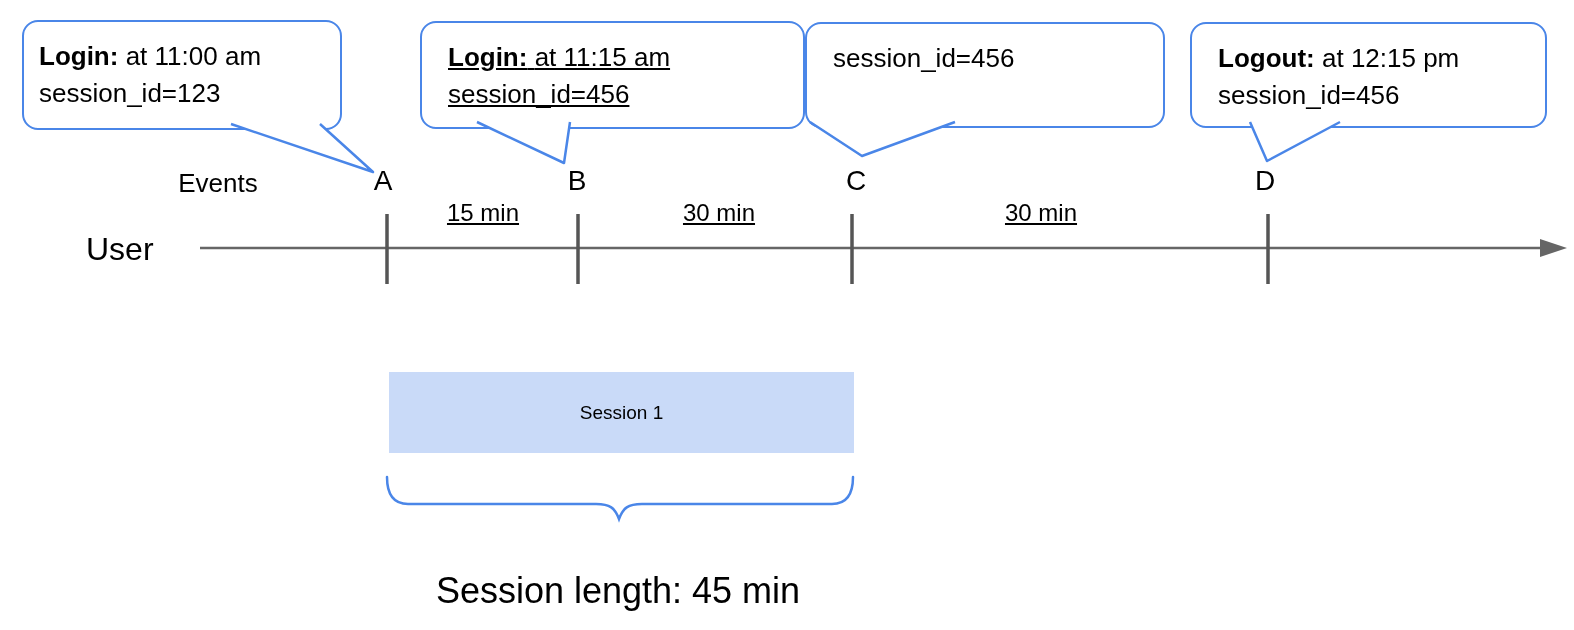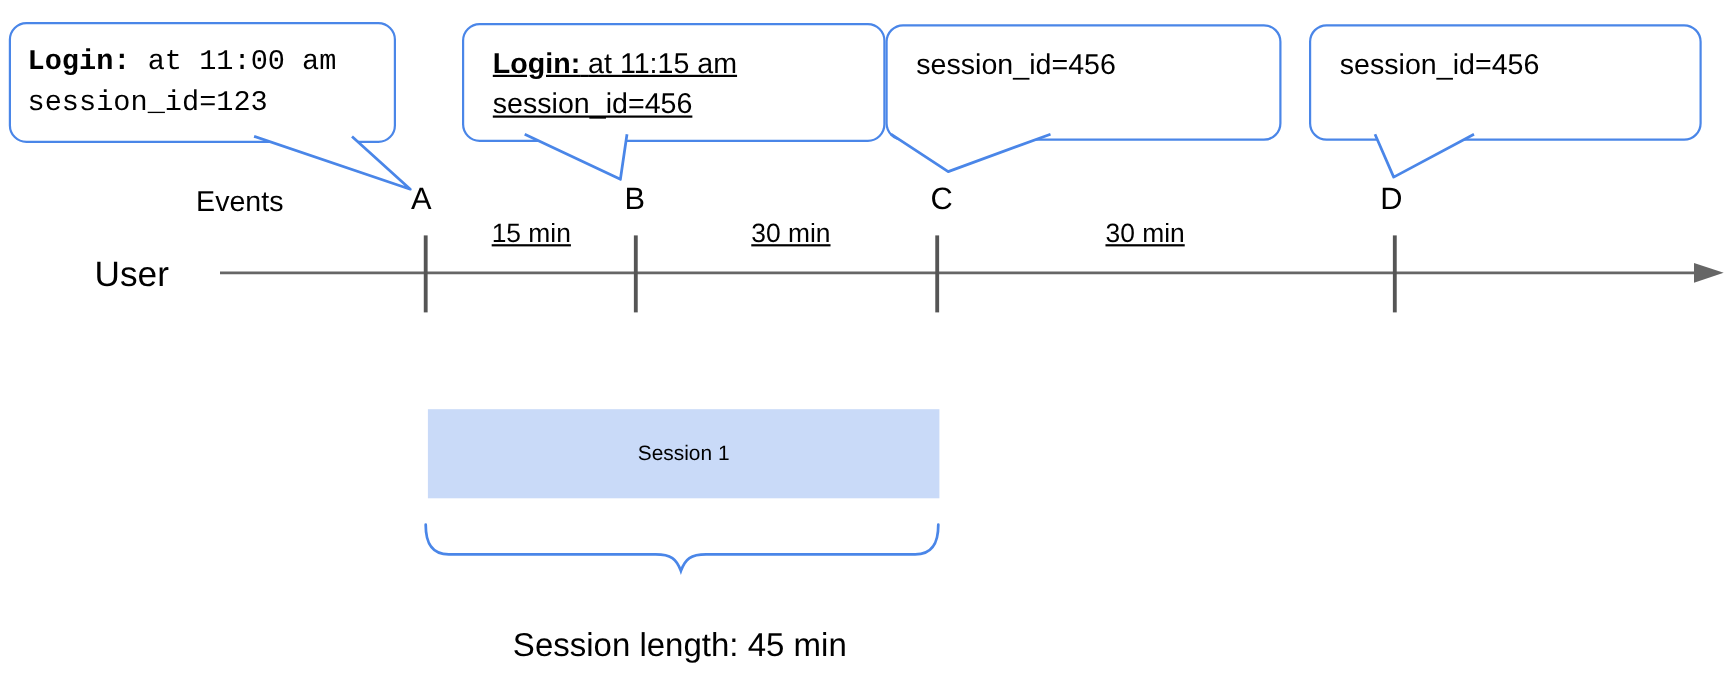--- a/index.html
+++ b/index.html
@@ -45,42 +45,43 @@
   .letter{font-size:28px;}
   .interval{font-size:24px;text-decoration:underline;}
   .user{font-size:32px;}
   .session-box{
     position:absolute;
     left:389px;top:372px;width:465px;height:81px;
     background:var(--session-fill);
     display:flex;align-items:center;justify-content:center;
     font-size:19px;
   }
-  .length{font-size:30px;}
+  .length{font-size:36px;}
 </style>
 </head>
 <body>
 
 <div class="canvas">
 
-  <div class="bubble first" style="left:8px;top:20px;width:352px;height:110px;font-family:Liberation Mono, monospace;">
+  <div class="bubble first" style="left:22px;top:20px;width:320px;height:110px;">
     <div class="b-line"><b>Login:</b> <span>at 11:00 am</span></div>
     <div class="b-line">session_id=123</div>
   </div>
 
   <div class="bubble" style="left:420px;top:21px;width:385px;height:108px;text-decoration:underline;">
     <div class="b-line"><b>Login:</b> <span>at 11:15 am</span></div>
     <div class="b-line">session_id=456</div>
   </div>
 
   <div class="bubble" style="left:805px;top:22px;width:360px;height:106px;">
     <div class="b-line">session_id=456</div>
   </div>
 
   <div class="bubble" style="left:1190px;top:22px;width:357px;height:106px;">
+    <div class="b-line"><b>Logout:</b> <span>at 12:15 pm</span></div>
     <div class="b-line">session_id=456</div>
   </div>
 
   <div class="session-box">
     <span>Session 1</span>
   </div>
 
   <svg class="layer" width="1574" height="630" viewBox="0 0 1574 630" xmlns="http://www.w3.org/2000/svg">
 
     <path class="tail" d="M 231 124 L 373 172 L 320 124"></path>

